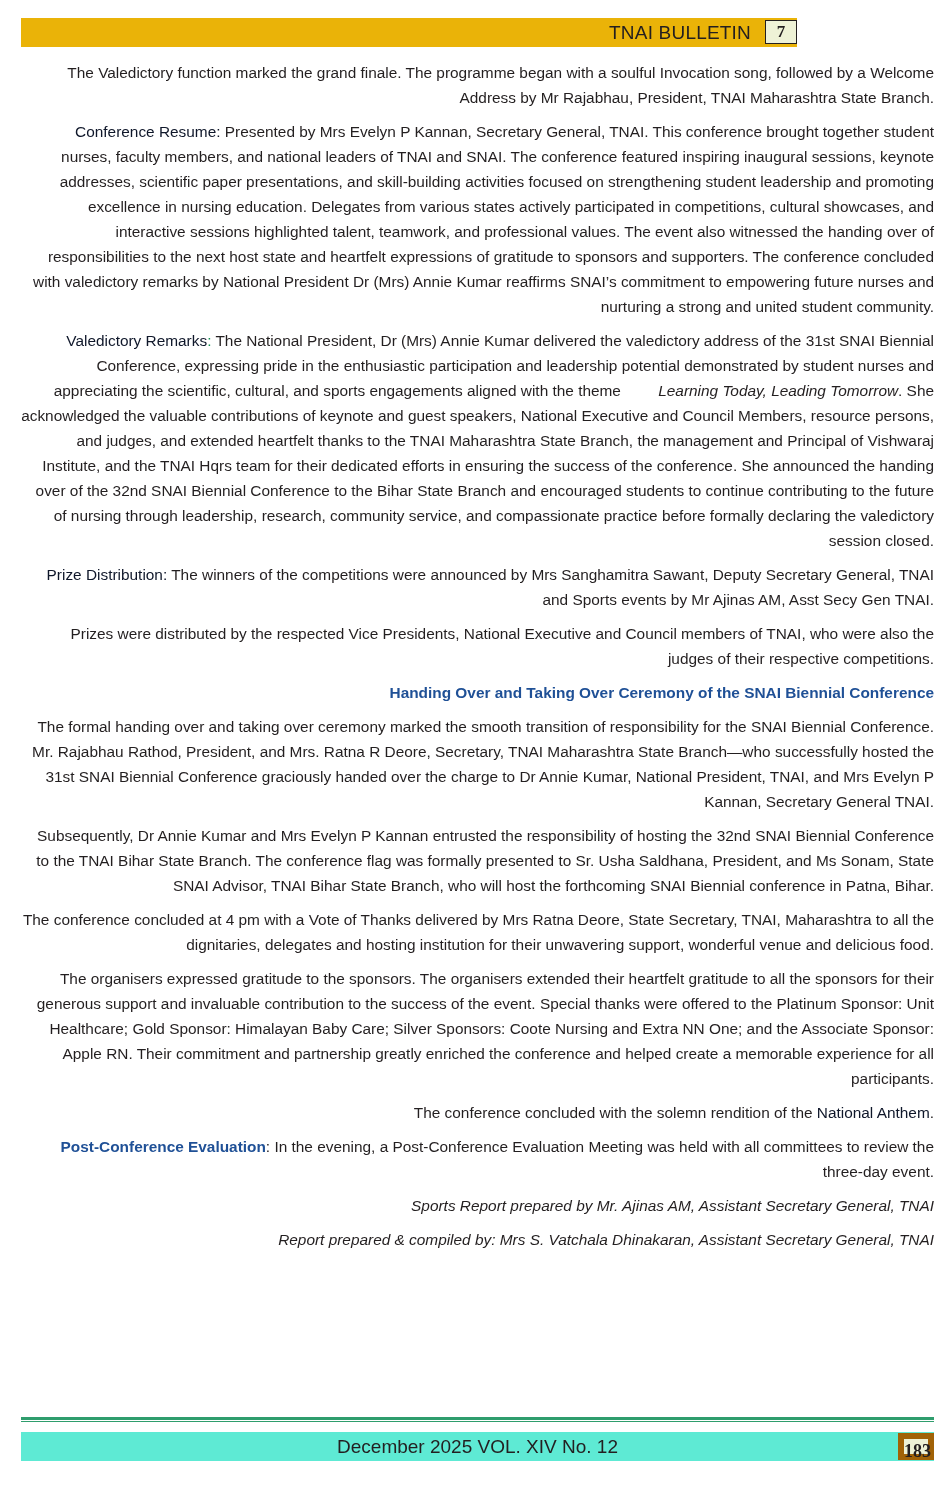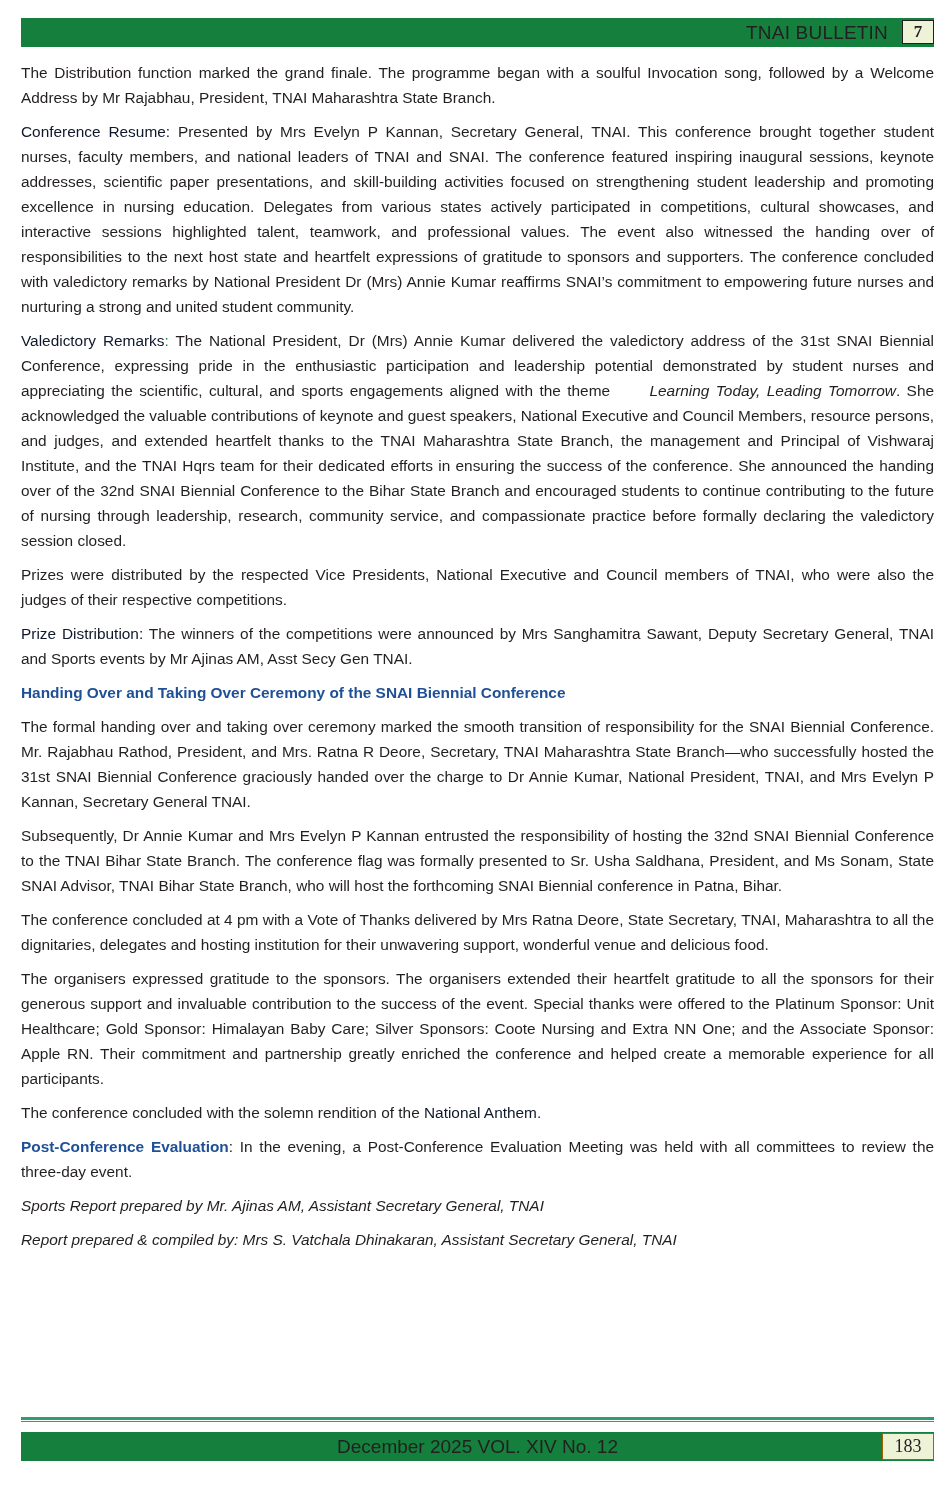--- a/index.html
+++ b/index.html
@@ -1,91 +1,91 @@
 <!DOCTYPE html>
 <html><head>
   <meta charset="utf-8">
   <style>
     html, body { margin: 0; padding: 0; background: #ffffff; }
     body {
       width: 951px; height: 1486px; position: relative; overflow: hidden;
       font-family: "DejaVu Sans", sans-serif; color: #231f20;
     }
     .header-band {
-      position: absolute; left: 21px; top: 18px; width: 913px; height: 29px;
-      background: #15803d;
+      position: absolute; left: 21px; top: 18px; width: 776px; height: 29px;
+      background: #eab308;
     }
     .header-title {
       position: absolute; right: 46px; top: 4px;
       font-family: "Liberation Sans", sans-serif; font-size: 19px; color: #231f20;
       letter-spacing: 0.2px;
     }
     .page-box {
       position: absolute; right: 0px; top: 2px; width: 32px; height: 24px;
       border: 1px solid #231f20; background: #eef2d6; box-sizing: border-box;
       font-family: "Liberation Serif", serif; font-size: 17px; font-weight: bold;
       text-align: center; line-height: 22px;
     }
     .content {
       position: absolute; left: 21px; top: 60px; width: 913px;
       font-size: 15.4px; line-height: 25px; text-align: justify;
       font-family: "Liberation Sans", sans-serif;
     }
-    .content p { margin: 0 0 9px 0; }
+    .content p { margin: 0 0 9px 0; text-align: right; }
     .day-heading { color: #a6192e; font-weight: bold; font-size: 15.5px; margin-bottom: 8px !important; }
     .green { color: #0f172a; font-weight: normal; }
     .blue-head { color: #1f5096; font-weight: bold; }
     .blue { color: #0f172a; }
     .it { font-style: italic; margin-left: 33px; }
     .sign { font-style: italic; text-align: left; }
     .footer-rule1 {
       position: absolute; left: 21px; top: 1417px; width: 913px; height: 3px; background: #2f9d6d;
     }
     .footer-rule2 {
       position: absolute; left: 21px; top: 1421px; width: 913px; height: 1px; background: #2f9d6d;
     }
     .footer-band {
-      position: absolute; left: 21px; top: 1432px; width: 913px; height: 29px; background: #15803d;
+      position: absolute; left: 21px; top: 1432px; width: 913px; height: 29px; background: #5eead4;
     }
     .footer-text {
       position: absolute; left: 0; width: 913px; top: 4px; text-align: center;
       font-family: "Liberation Sans", sans-serif; font-size: 19px; color: #231f20;
     }
     .footer-page {
-      position: absolute; right: 0; top: 1px; width: 52px; height: 27px;
-      border: 1px solid #a16207; background: #eef2d6; box-sizing: border-box;
-      font-family: "Liberation Serif", serif; font-size: 18px; font-weight: normal;
+      position: absolute; right: 0; top: 1px; width: 36px; height: 27px;
+      border: 6px solid #a16207; background: #eef2d6; box-sizing: border-box;
+      font-family: "Liberation Serif", serif; font-size: 18px; font-weight: bold;
       text-align: center; line-height: 25px;
     }
   </style>
 </head>
 <body>
 
 <div class="header-band">
   <span class="header-title">TNAI BULLETIN</span>
   <span class="page-box">7</span>
 </div>
 
 <div class="content">
 
-  <p>The Distribution function marked the grand finale. The programme began with a soulful Invocation song, followed by a Welcome Address by Mr Rajabhau, President, TNAI Maharashtra State Branch.</p>
+  <p>The Valedictory function marked the grand finale. The programme began with a soulful Invocation song, followed by a Welcome Address by Mr Rajabhau, President, TNAI Maharashtra State Branch.</p>
 
   <p>
     <span class="green">Conference Resume:</span><span> Presented by Mrs Evelyn P Kannan, Secretary General, TNAI. This conference brought together student nurses, faculty members, and national leaders of TNAI and SNAI. The conference featured inspiring inaugural sessions, keynote addresses, scientific paper presentations, and skill-building activities focused on strengthening student leadership and promoting excellence in nursing education. Delegates from various states actively participated in competitions, cultural showcases, and interactive sessions highlighted talent, teamwork, and professional values. The event also witnessed the handing over of responsibilities to the next host state and heartfelt expressions of gratitude to sponsors and supporters. The conference concluded with valedictory remarks by National President Dr (Mrs) Annie Kumar reaffirms SNAI’s commitment to empowering future nurses and nurturing a strong and united student community.</span>
   </p>
 
   <p>
     <span class="green">Valedictory Remarks</span><span style="color:#119150">:</span><span> The National President, Dr (Mrs) Annie Kumar delivered the valedictory address of the 31st SNAI Biennial Conference, expressing pride in the enthusiastic participation and leadership potential demonstrated by student nurses and appreciating the scientific, cultural, and sports engagements aligned with the theme </span><span class="it">Learning Today, Leading Tomorrow</span><span>. She acknowledged the valuable contributions of keynote and guest speakers, National Executive and Council Members, resource persons, and judges, and extended heartfelt thanks to the TNAI Maharashtra State Branch, the management and Principal of Vishwaraj Institute, and the TNAI Hqrs team for their dedicated efforts in ensuring the success of the conference. She announced the handing over of the 32nd SNAI Biennial Conference to the Bihar State Branch and encouraged students to continue contributing to the future of nursing through leadership, research, community service, and compassionate practice before formally declaring the valedictory session closed.</span>
   </p>
 
-  <p>Prizes were distributed by the respected Vice Presidents, National Executive and Council members of TNAI, who were also the judges of their respective competitions.</p>
-
   <p>
     <span class="green">Prize Distribution:</span><span> The winners of the competitions were announced by Mrs Sanghamitra Sawant, Deputy Secretary General, TNAI and Sports events by Mr Ajinas AM, Asst Secy Gen TNAI.</span>
   </p>
+
+  <p>Prizes were distributed by the respected Vice Presidents, National Executive and Council members of TNAI, who were also the judges of their respective competitions.</p>
 
   <p class="blue-head">Handing Over and Taking Over Ceremony of the SNAI Biennial Conference</p>
 
   <p>The formal handing over and taking over ceremony marked the smooth transition of responsibility for the SNAI Biennial Conference. Mr. Rajabhau Rathod, President, and Mrs. Ratna R Deore, Secretary, TNAI Maharashtra State Branch—who successfully hosted the 31st  SNAI Biennial Conference graciously handed over the charge to Dr Annie Kumar, National President, TNAI, and Mrs Evelyn P Kannan, Secretary General TNAI.</p>
 
   <p>Subsequently, Dr Annie Kumar and Mrs Evelyn P Kannan entrusted the responsibility of hosting the 32nd SNAI Biennial Conference to the TNAI Bihar State Branch. The conference flag was formally presented to Sr. Usha Saldhana, President, and Ms Sonam, State SNAI Advisor, TNAI Bihar State Branch, who will host the forthcoming SNAI Biennial conference in Patna, Bihar.</p>
 
   <p>The conference concluded at 4 pm with a Vote of Thanks delivered by Mrs Ratna Deore, State Secretary, TNAI, Maharashtra to all the dignitaries, delegates and hosting institution for their unwavering support, wonderful venue and delicious food.</p>
 
   <p>The organisers expressed gratitude to the sponsors. The organisers extended their heartfelt gratitude to all the sponsors for their generous support and invaluable contribution to the success of the event. Special thanks were offered to the Platinum Sponsor: Unit Healthcare; Gold Sponsor: Himalayan Baby Care; Silver Sponsors: Coote Nursing and Extra NN One; and the Associate Sponsor: Apple RN. Their commitment and partnership greatly enriched the conference and helped create a memorable experience for all participants.</p>

